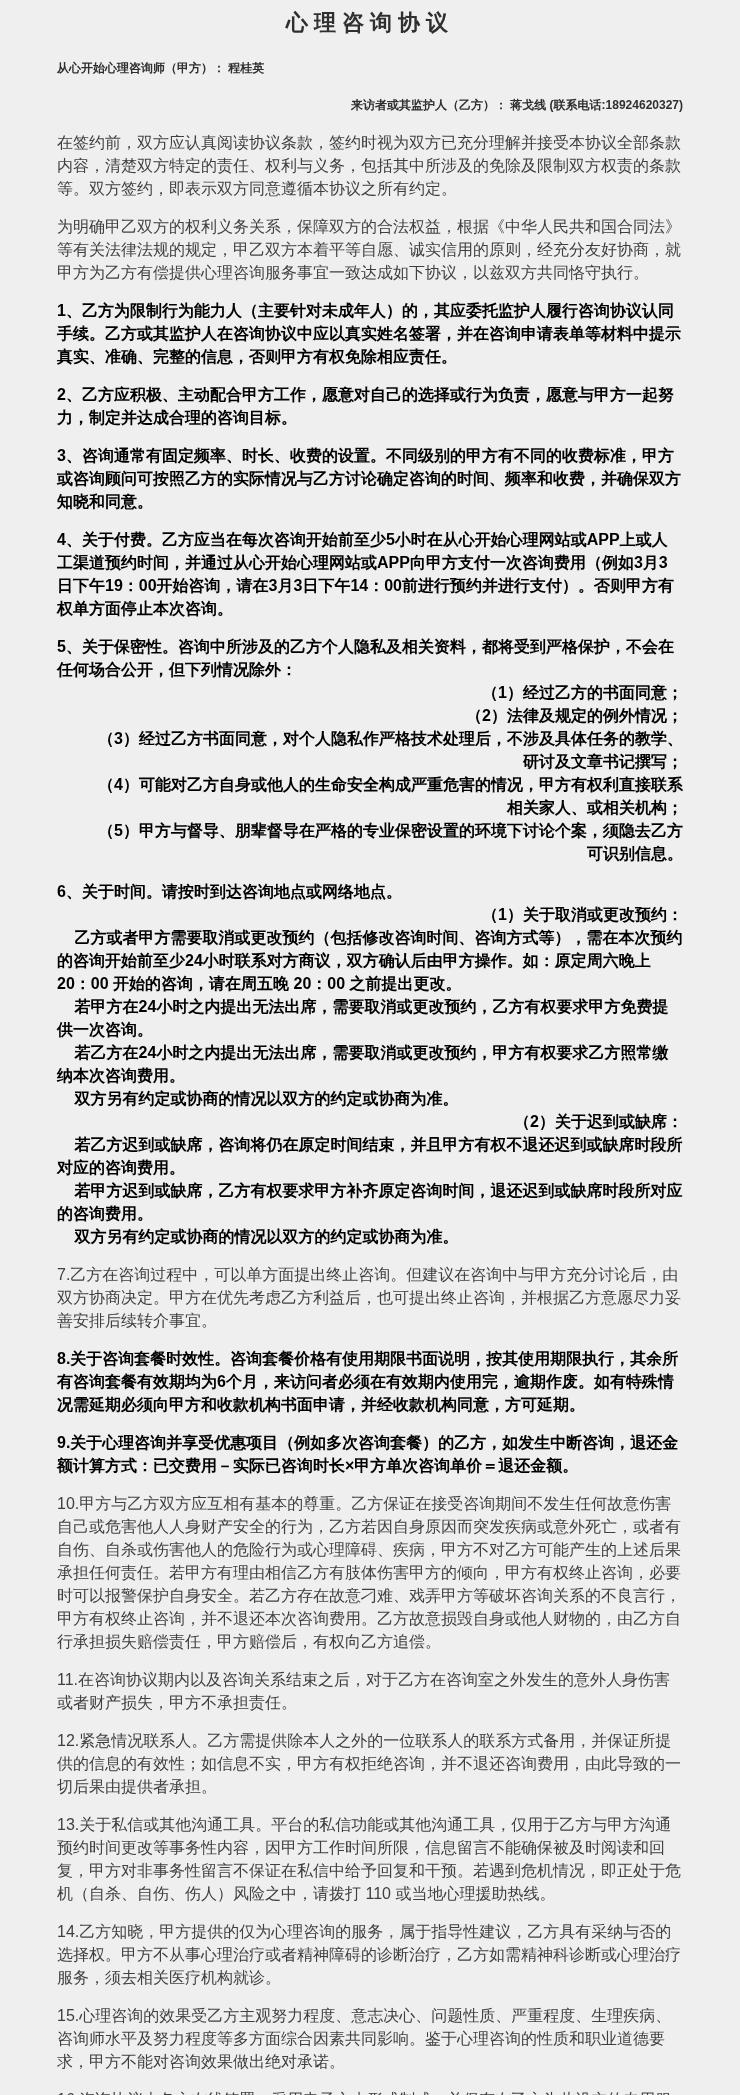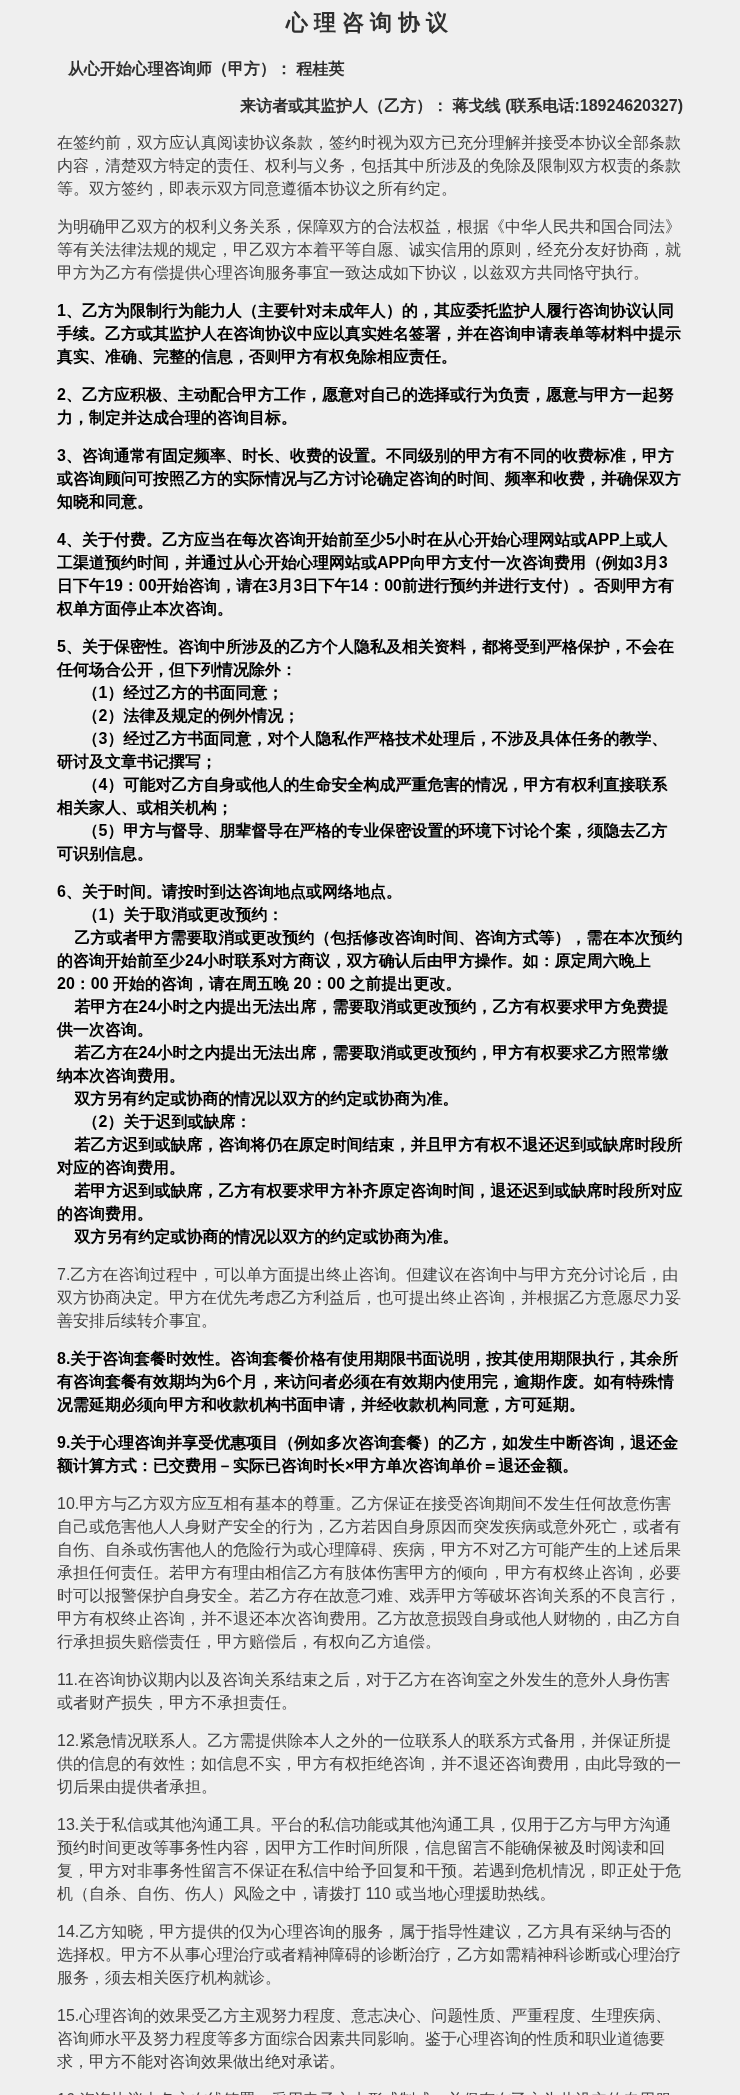--- a/index.html
+++ b/index.html
@@ -19,42 +19,41 @@
   }
   .doc-title {
     text-align: center;
     font-size: 22px;
     font-weight: bold;
     letter-spacing: 6px;
     color: #2f2f2f;
     margin: 0 0 22px 0;
   }
   .party-line {
-    font-size: 16px;
+    font-size: 12px;
     font-weight: bold;
     color: #2f2f2f;
     line-height: 17px;
     margin-bottom: 20px;
-    margin-left: 11px;
   }
   .party-line.second { margin-bottom: 17px; text-align: right; }
   .para {
     font-size: 16px;
     line-height: 23px;
     margin: 0 0 15px 0;
     color: #3f3f3f;
   }
   .para.bold {
     font-weight: bold;
     color: #000000;
   }
   .line { margin: 0; }
   .line.indent-0 { text-indent: 0; }
   .line.indent-1 { text-indent: 1.1em; }
-  .line.indent-2 { text-indent: 1.6em; }
+  .line.indent-2 { text-indent: 1.6em; text-align: right; }
   .sign-label {
     font-size: 13px;
     line-height: 23px;
     color: #3f3f3f;
     margin-top: 18px;
   }
   .signature-wrap {
     margin-top: 64px;
     margin-left: 52px;
     width: 192px;

